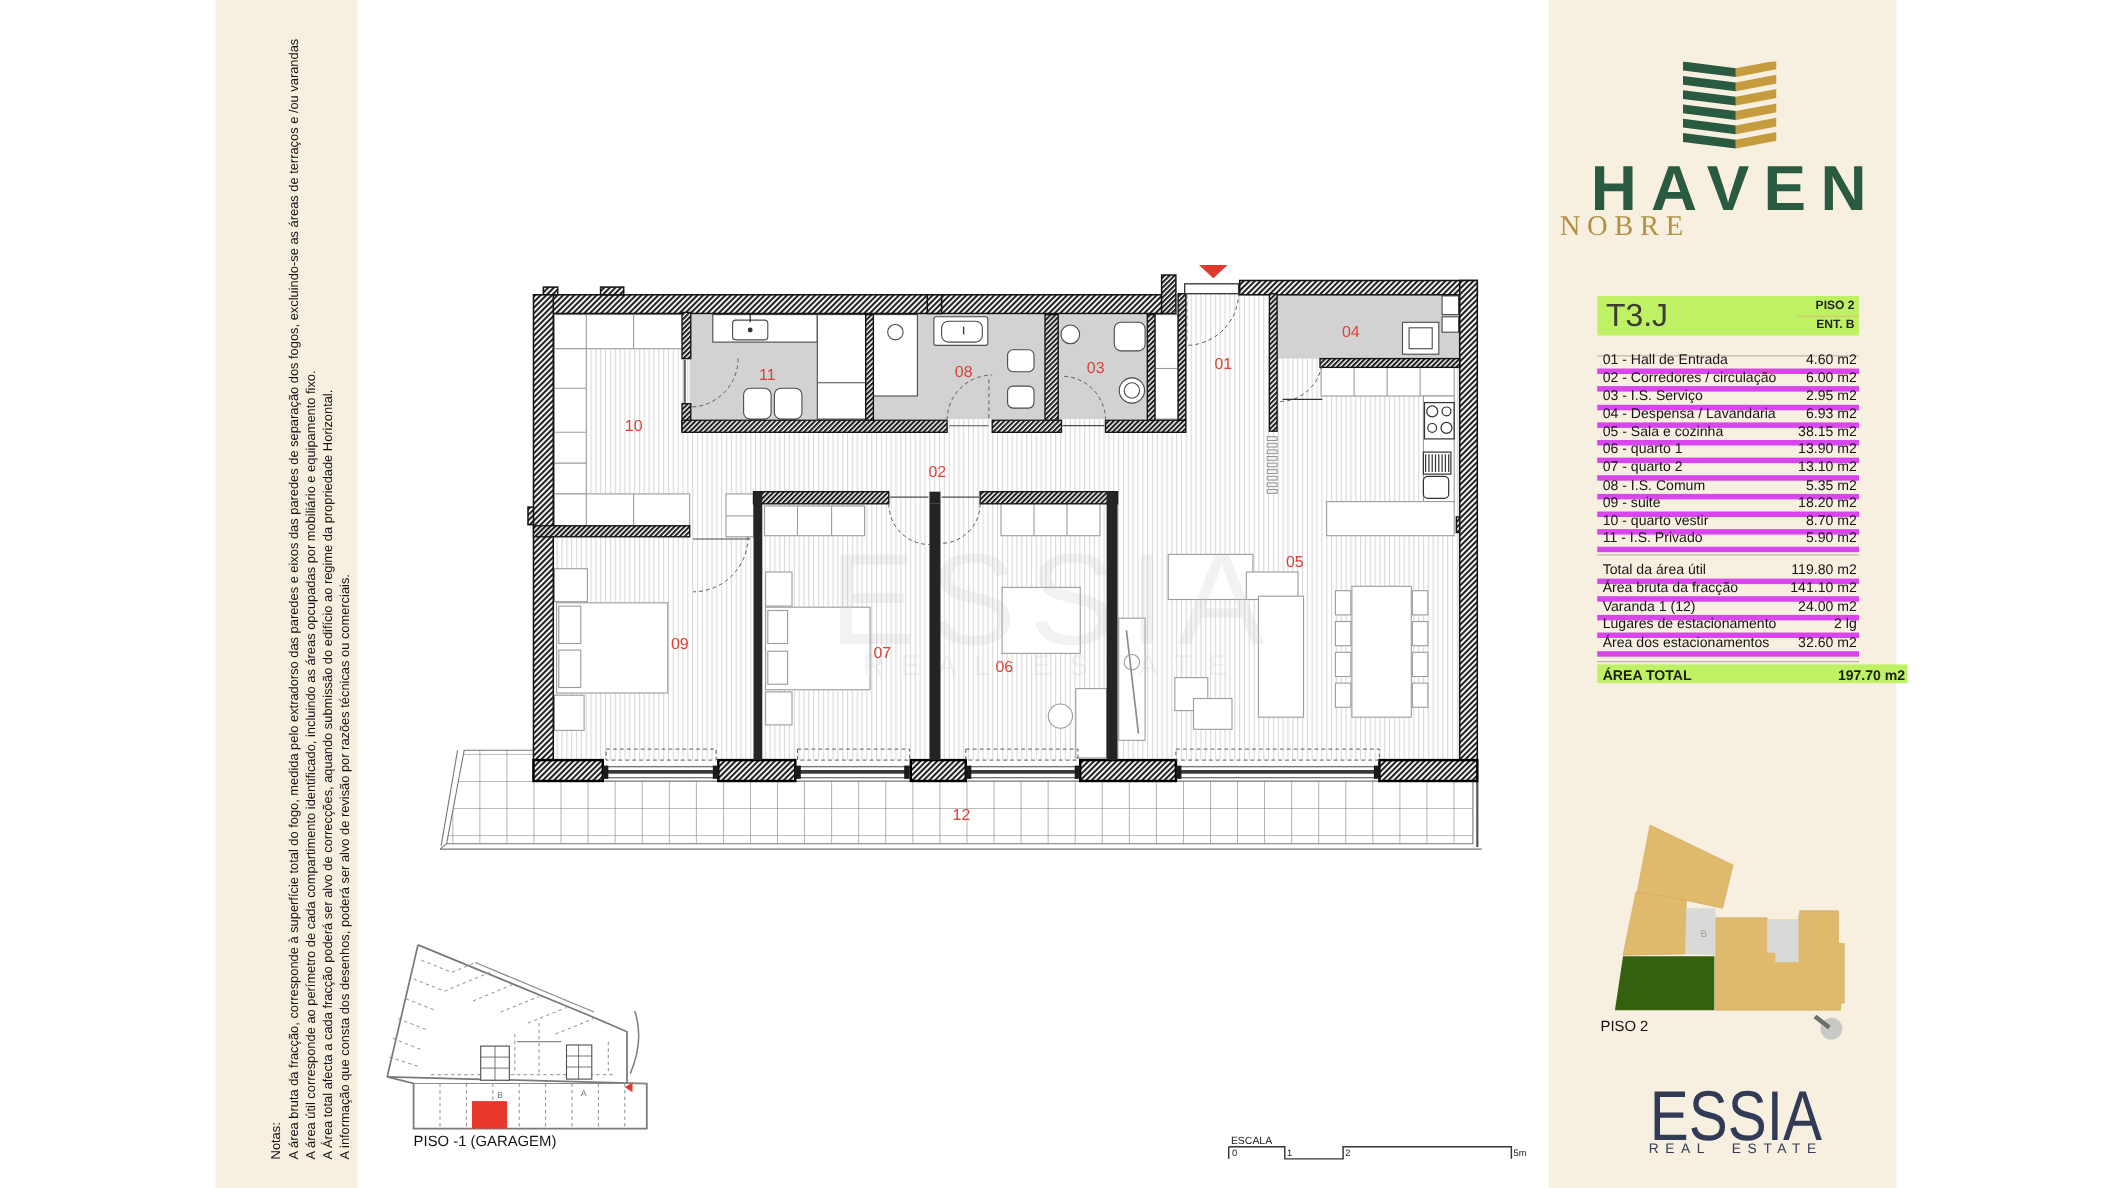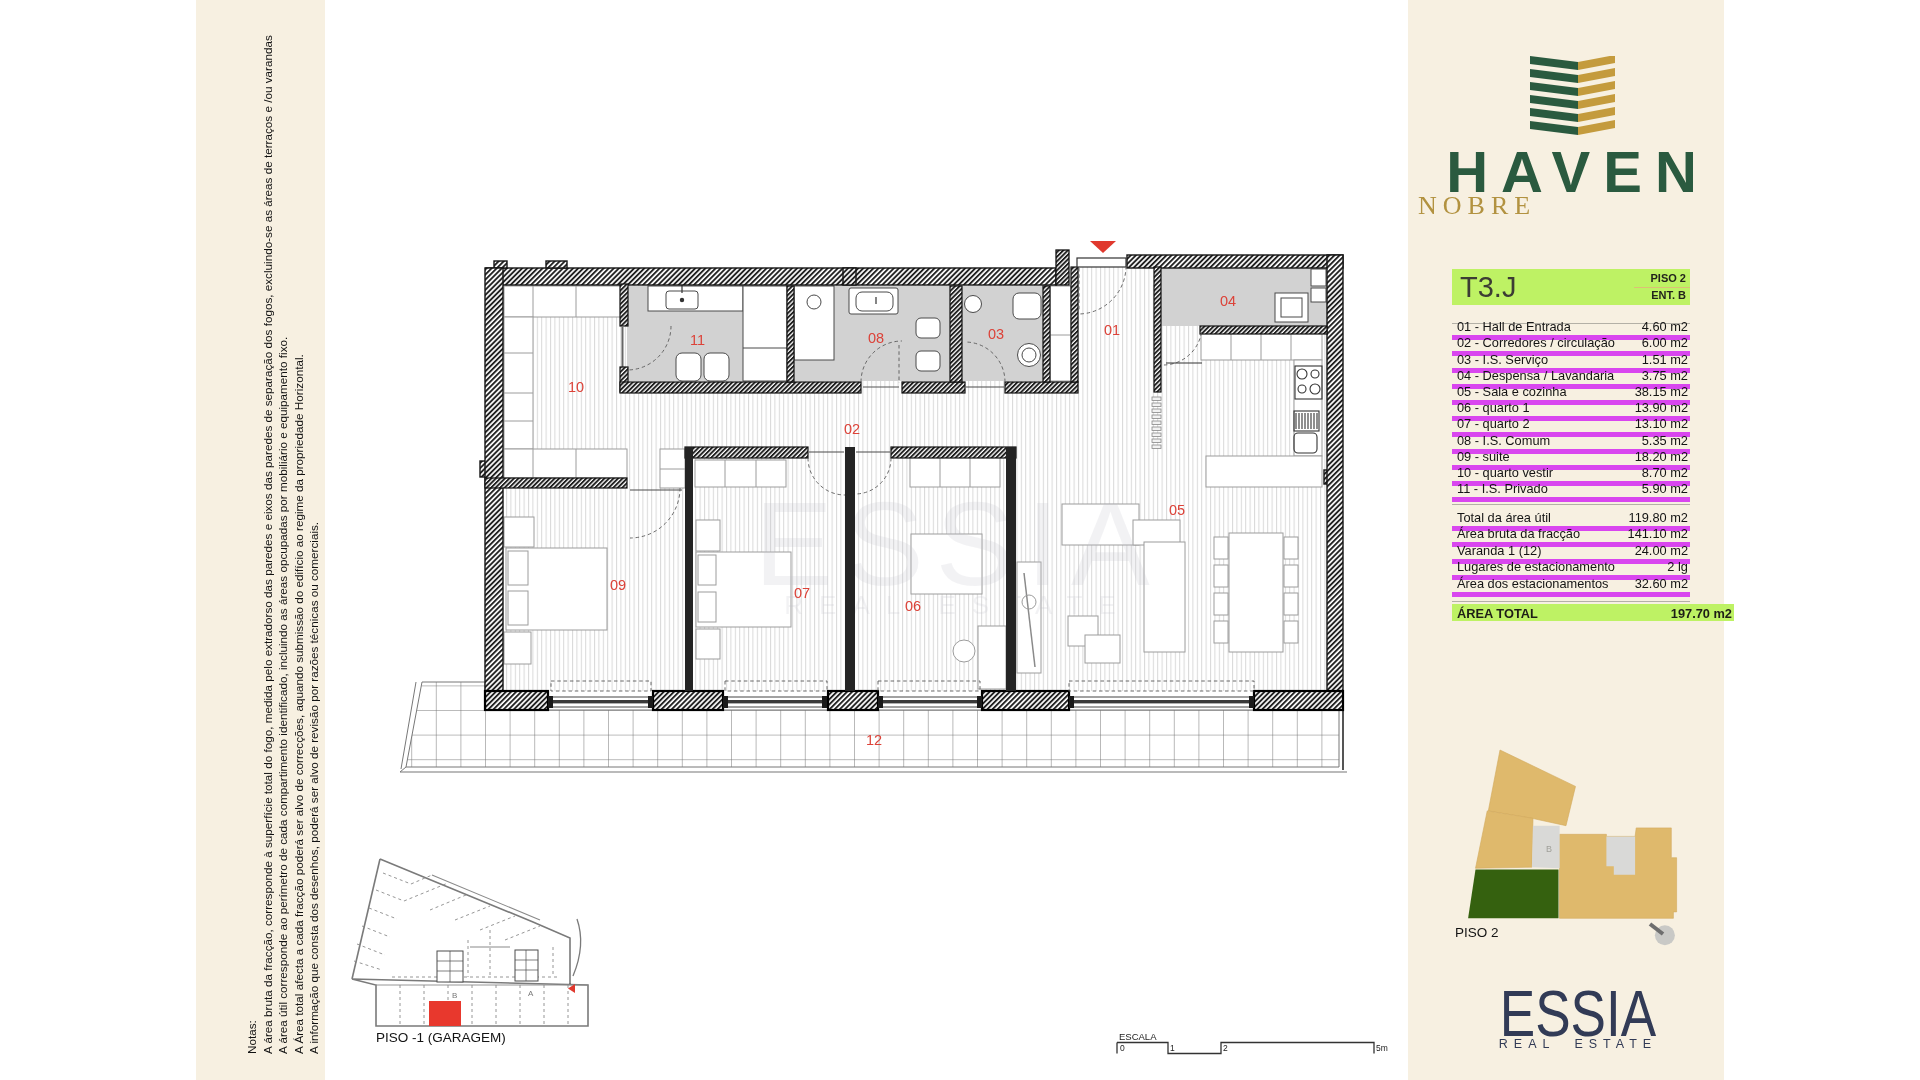--- a/index.html
+++ b/index.html
@@ -66,25 +66,25 @@
       <div class="trow">
         <span class="l">01 - Hall de Entrada</span>
         <span class="r">4.60 m2</span>
       </div>
       <div class="trow">
         <span class="l">02 - Corredores / circulação</span>
         <span class="r">6.00 m2</span>
       </div>
       <div class="trow">
         <span class="l">03 - I.S. Serviço</span>
-        <span class="r">1.51 m2</span>
+        <span class="r">2.95 m2</span>
       </div>
       <div class="trow">
         <span class="l">04 - Despensa / Lavandaria</span>
-        <span class="r">3.75 m2</span>
+        <span class="r">6.93 m2</span>
       </div>
       <div class="trow">
         <span class="l">05 - Sala e cozinha</span>
         <span class="r">38.15 m2</span>
       </div>
       <div class="trow">
         <span class="l">06 - quarto 1</span>
         <span class="r">13.90 m2</span>
       </div>
       <div class="trow">

